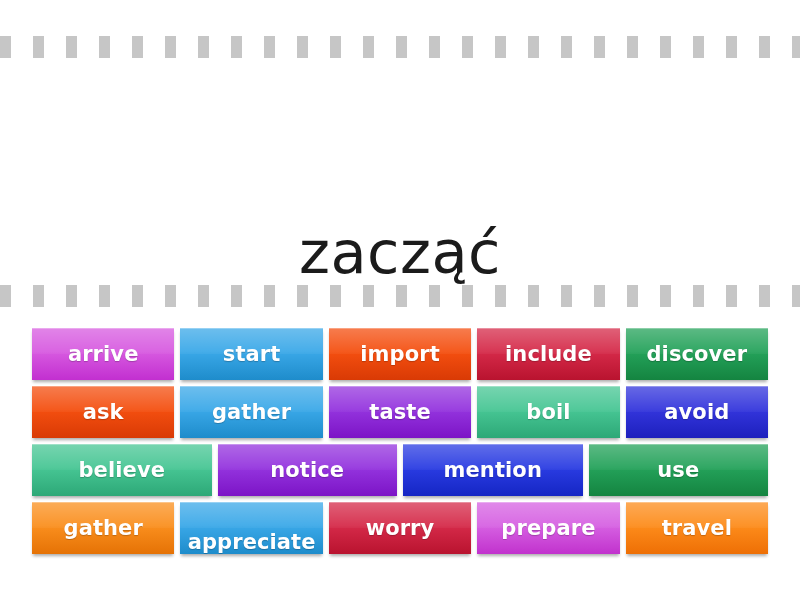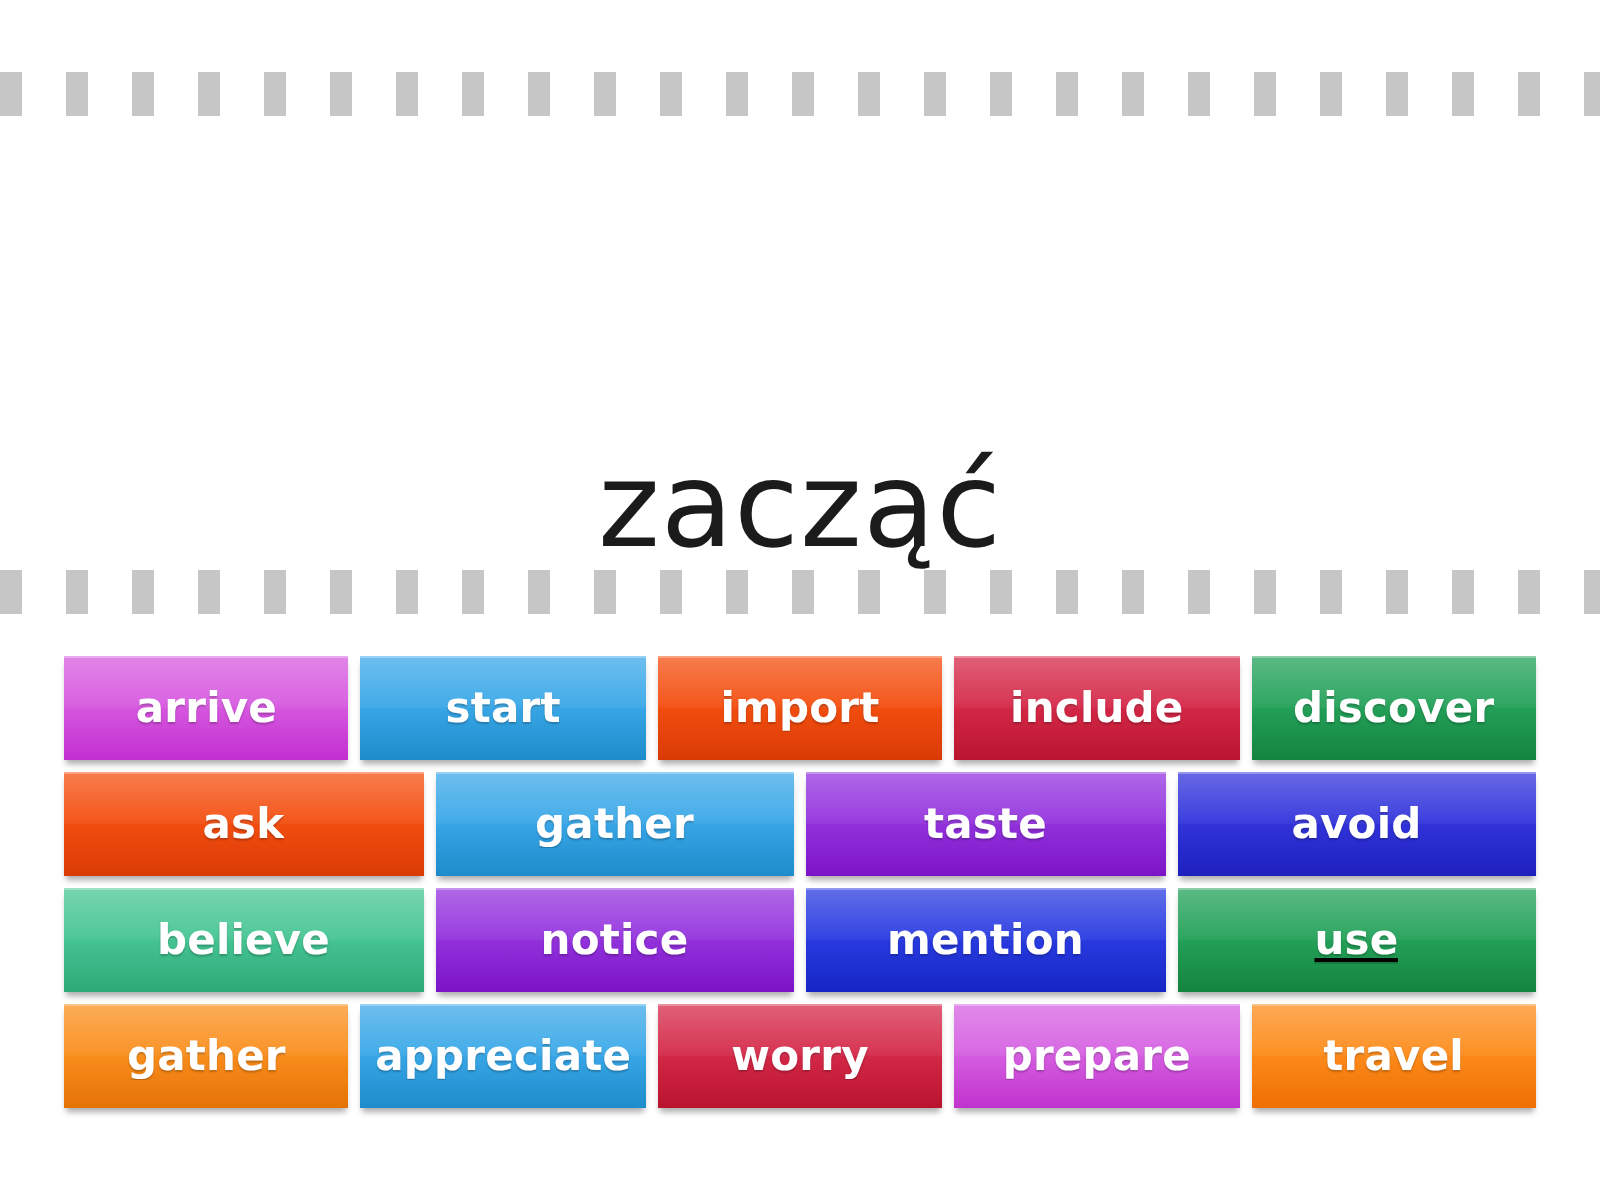--- a/index.html
+++ b/index.html
@@ -137,43 +137,46 @@
     <div class="tile-row">
       <div class="tile" style="background: linear-gradient(rgb(244, 79, 16) 0%, rgb(244, 79, 16) 45%, rgb(217, 58, 5) 100%);">
         <span class="tile-label">ask</span>
       </div>
       <div class="tile" style="background: linear-gradient(rgb(58, 168, 232) 0%, rgb(58, 168, 232) 45%, rgb(30, 140, 203) 100%);">
         <span class="tile-label">gather</span>
       </div>
       <div class="tile" style="background: linear-gradient(rgb(148, 52, 222) 0%, rgb(148, 52, 222) 45%, rgb(124, 20, 198) 100%);">
         <span class="tile-label">taste</span>
       </div>
+      <div class="tile" style="background: linear-gradient(rgb(71, 198, 148) 0%, rgb(71, 198, 148) 45%, rgb(45, 168, 119) 100%);">
+        <span class="tile-label">boil</span>
+      </div>
       <div class="tile" style="background: linear-gradient(rgb(51, 53, 220) 0%, rgb(51, 53, 220) 45%, rgb(29, 32, 189) 100%);">
         <span class="tile-label">avoid</span>
       </div>
     </div>
     <div class="tile-row">
       <div class="tile" style="background: linear-gradient(rgb(71, 198, 148) 0%, rgb(71, 198, 148) 45%, rgb(45, 168, 119) 100%);">
         <span class="tile-label">believe</span>
       </div>
       <div class="tile" style="background: linear-gradient(rgb(148, 52, 222) 0%, rgb(148, 52, 222) 45%, rgb(124, 20, 198) 100%);">
         <span class="tile-label">notice</span>
       </div>
       <div class="tile" style="background: linear-gradient(rgb(42, 60, 226) 0%, rgb(42, 60, 226) 45%, rgb(21, 38, 196) 100%);">
         <span class="tile-label">mention</span>
       </div>
-      <div class="tile" style="background: linear-gradient(rgb(36, 162, 90) 0%, rgb(36, 162, 90) 45%, rgb(20, 132, 64) 100%); text-decoration: underline;">
+      <div class="tile" style="background: linear-gradient(rgb(36, 162, 90) 0%, rgb(36, 162, 90) 45%, rgb(20, 132, 64) 100%);">
         <span class="tile-label">use</span>
       </div>
     </div>
     <div class="tile-row">
       <div class="tile" style="background: linear-gradient(rgb(250, 143, 30) 0%, rgb(250, 143, 30) 45%, rgb(229, 114, 5) 100%);">
         <span class="tile-label">gather</span>
       </div>
-      <div class="tile" style="background: linear-gradient(rgb(58, 168, 232) 0%, rgb(58, 168, 232) 45%, rgb(30, 140, 203) 100%);">
+      <div class="tile" style="background: linear-gradient(rgb(58, 168, 232) 0%, rgb(58, 168, 232) 45%, rgb(30, 140, 203) 100%); align-items: flex-end;">
         <span class="tile-label">appreciate</span>
       </div>
       <div class="tile" style="background: linear-gradient(rgb(213, 42, 73) 0%, rgb(213, 42, 73) 45%, rgb(185, 19, 47) 100%);">
         <span class="tile-label">worry</span>
       </div>
       <div class="tile" style="background: linear-gradient(rgb(214, 97, 226) 0%, rgb(214, 97, 226) 45%, rgb(193, 50, 205) 100%);">
         <span class="tile-label">prepare</span>
       </div>
       <div class="tile" style="background: linear-gradient(rgb(253, 140, 27) 0%, rgb(253, 140, 27) 45%, rgb(238, 111, 5) 100%);">
         <span class="tile-label">travel</span>

